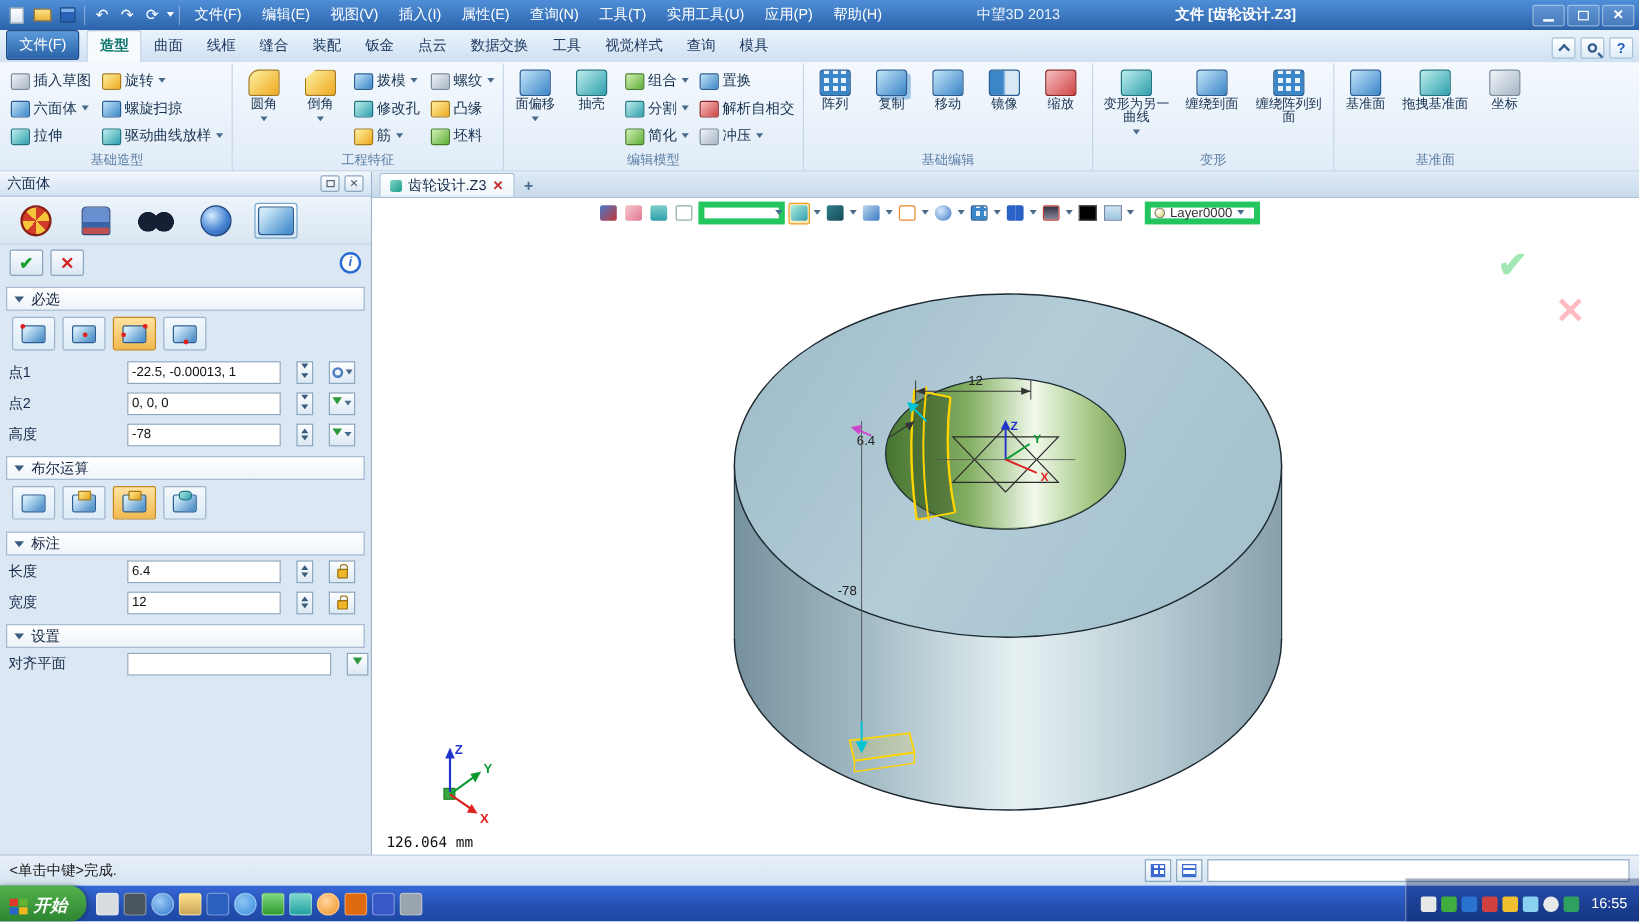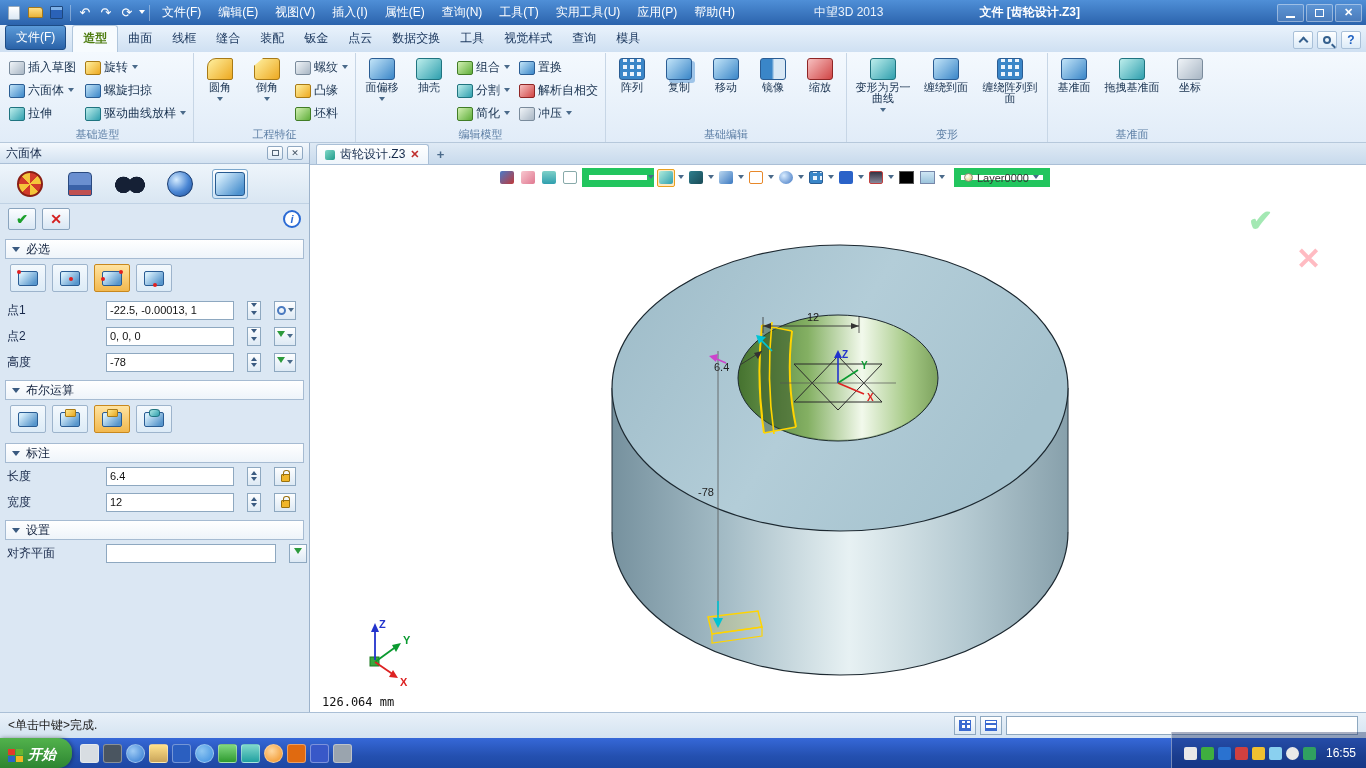--- a/index.html
+++ b/index.html
@@ -20,21 +20,21 @@
 .winbtns{margin-left:auto;display:flex;gap:2px}
 .winbtn{width:27px;height:18px;display:flex;align-items:center;justify-content:center;border:1px solid rgba(255,255,255,.4);border-radius:2px;background:rgba(255,255,255,.12)}
 .min-g{width:9px;height:2px;background:#fff;margin-top:8px}
 .max-g{width:9px;height:8px;border:1.5px solid #fff}
 .x-g{font-size:11px;color:#fff;font-weight:bold}
 
 
 .tabrow{height:27px;background:linear-gradient(#eaf3fc,#cfe0f2);display:flex;align-items:flex-end;padding:0 5px;flex:none}
 .rtab{padding:4px 10px 5px;font-size:12px;color:#1e3a60;cursor:default;border-radius:3px 3px 0 0;white-space:nowrap}
 .rtab.file{background:linear-gradient(#5b9bd9,#2a62a8);color:#fff;border:1px solid #1d4c86;border-radius:3px;margin:0 6px 2px 0;padding:3px 10px}
-.rtab.active{background:#f7fbfe;border:1px solid #b0c6dc;border-bottom:0;font-weight:bold;color:#4d7c0f}
+.rtab.active{background:#f7fbfe;border:1px solid #b0c6dc;border-bottom:0;font-weight:bold;color:#0f766e}
 .tabrow-right{margin-left:auto;display:flex;align-items:center;gap:4px;padding-bottom:3px}
 .mini-btn{width:20px;height:18px;display:flex;align-items:center;justify-content:center;border:1px solid #a9c0d8;border-radius:2px;background:linear-gradient(#fff,#dcebf8)}
 .chev-up{width:7px;height:7px;border-left:2px solid #35608e;border-top:2px solid #35608e;transform:rotate(45deg);margin-top:3px}
 .mag{width:8px;height:8px;border:2px solid #35608e;border-radius:50%;position:relative}
 .mag::after{content:"";position:absolute;width:5px;height:2px;background:#35608e;transform:rotate(45deg);left:6px;top:7px}
 .help-g{color:#1d5fc0;font-weight:bold;font-size:12px}
 
 
 .ribbon{height:91px;background:linear-gradient(#f4f9fe,#e1ecf8);border-bottom:1px solid #b6c8db;display:flex;padding:1px 2px 0;flex:none}
 .rgroup{display:flex;flex-direction:column;border-right:1px solid #c7d6e6;padding:0 4px;flex:none}
@@ -109,21 +109,21 @@
 .doctabs{height:22px;background:linear-gradient(#dfeaf5,#c8daec);display:flex;align-items:flex-end;padding:0 6px;gap:4px;flex:none;border-bottom:1px solid #aabfd6}
 .dtab{height:20px;background:linear-gradient(#ffffff,#eef5fb);border:1px solid #a9bfd6;border-bottom:0;border-radius:3px 3px 0 0;display:flex;align-items:center;gap:5px;padding:0 8px;font-size:12px;color:#13294a}
 .dtab-ic{width:10px;height:10px;background:linear-gradient(135deg,#7fd8c8,#1f9a8a);border-radius:2px}
 .dtab-x{color:#c03030;font-size:11px;font-weight:bold}
 .newtab{width:16px;height:16px;display:flex;align-items:center;justify-content:center;color:#4a6a8a;font-weight:bold;font-size:13px;margin-bottom:2px}
 .viewport{flex:1;position:relative;background:#fff;min-height:0;overflow:hidden}
 .vp-toolbar{position:absolute;left:188px;top:3px;display:flex;align-items:center;gap:3px;z-index:5}
 .vt{width:18px;height:18px;border-radius:2px;border:1px solid transparent;display:flex;align-items:center;justify-content:center}
 .vt .s{width:14px;height:13px;border-radius:2px}
 .vt.active{border:1px solid #e8a020;background:#ffe9c0}
-.vcombo{height:19px;border:7px solid #22c55e;background:#fff;display:flex;align-items:center;padding:0 3px;gap:4px}
+.vcombo{height:19px;border:5px solid #22c55e;background:#fff;display:flex;align-items:center;padding:0 3px;gap:4px}
 .vcombo .txt{font-size:11px;color:#333;min-width:52px}
 .bulb{width:9px;height:9px;border-radius:50%;background:radial-gradient(circle at 35% 35%,#fff,#e8e0a0 60%,#b8a830);border:1px solid #887}
 .swatch-k{width:15px;height:13px;background:#000;border:1px solid #555}
 .swatch-b{width:15px;height:13px;background:linear-gradient(#cfe6f4,#9cc4dc);border:1px solid #78a}
 .vp-check{position:absolute;left:938px;top:38px;font-size:30px;font-weight:bold;color:#4ad36a;opacity:.5;z-index:4}
 .vp-x{position:absolute;left:986px;top:76px;font-size:30px;font-weight:bold;color:#ff8f9a;opacity:.6;z-index:4}
 .vp-measure{position:absolute;left:12px;top:530px;font-size:12px;color:#111;z-index:4;font-family:"DejaVu Sans Mono","Liberation Mono",monospace}
 .scene{position:absolute;left:0;top:0;width:1056px;height:547px}
 
 
@@ -270,20 +270,36 @@
         <div class="rlarge">
             <span class="icL yellow round-corner"></span>
             <span>圆角</span>
             <span class="tri"></span>
           </div>
         <div class="rlarge">
             <span class="icL yellow cut-corner"></span>
             <span>倒角</span>
             <span class="tri"></span>
           </div>
+        <div class="rcol">
+          <div class="rsmall">
+              <span class="ic blue"></span>
+              <span>拨模</span>
+              <span class="tri inl"></span>
+            </div>
+          <div class="rsmall">
+              <span class="ic teal"></span>
+              <span>修改孔</span>
+            </div>
+          <div class="rsmall">
+              <span class="ic yellow"></span>
+              <span>筋</span>
+              <span class="tri inl"></span>
+            </div>
+        </div>
         <div class="rcol">
           <div class="rsmall">
               <span class="ic grayic"></span>
               <span>螺纹</span>
               <span class="tri inl"></span>
             </div>
           <div class="rsmall">
               <span class="ic yellow"></span>
               <span>凸缘</span>
             </div>

